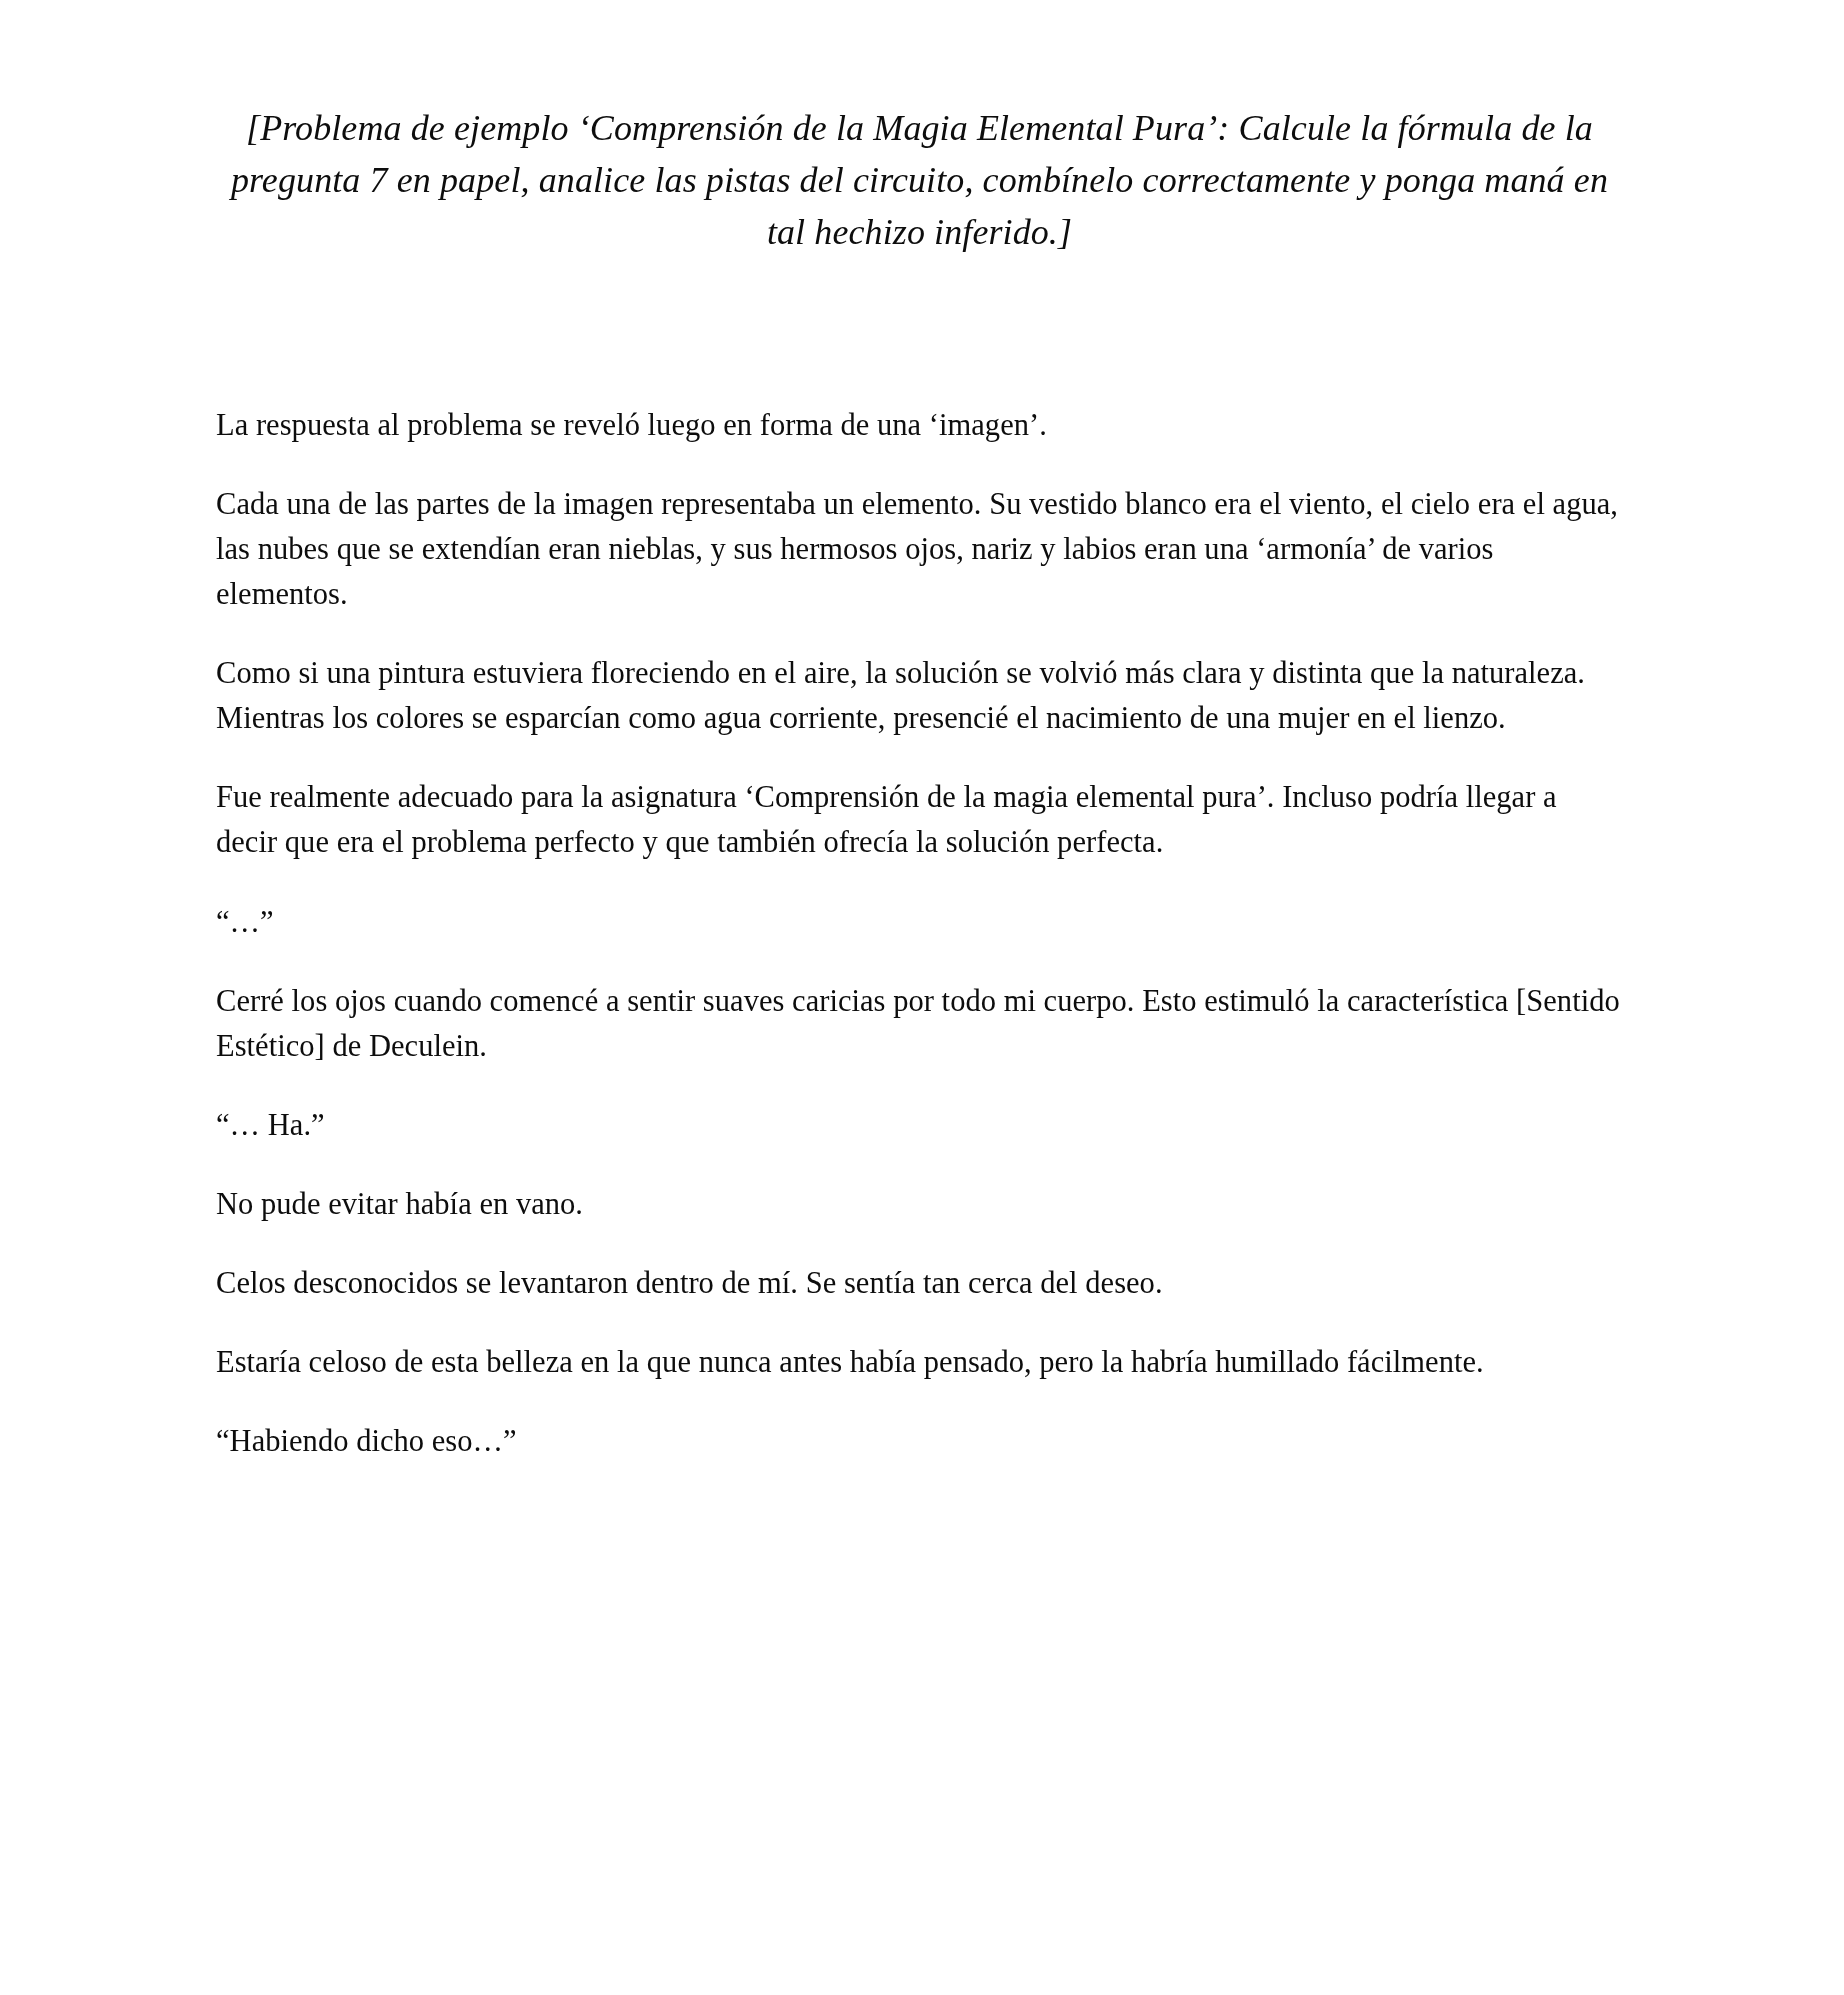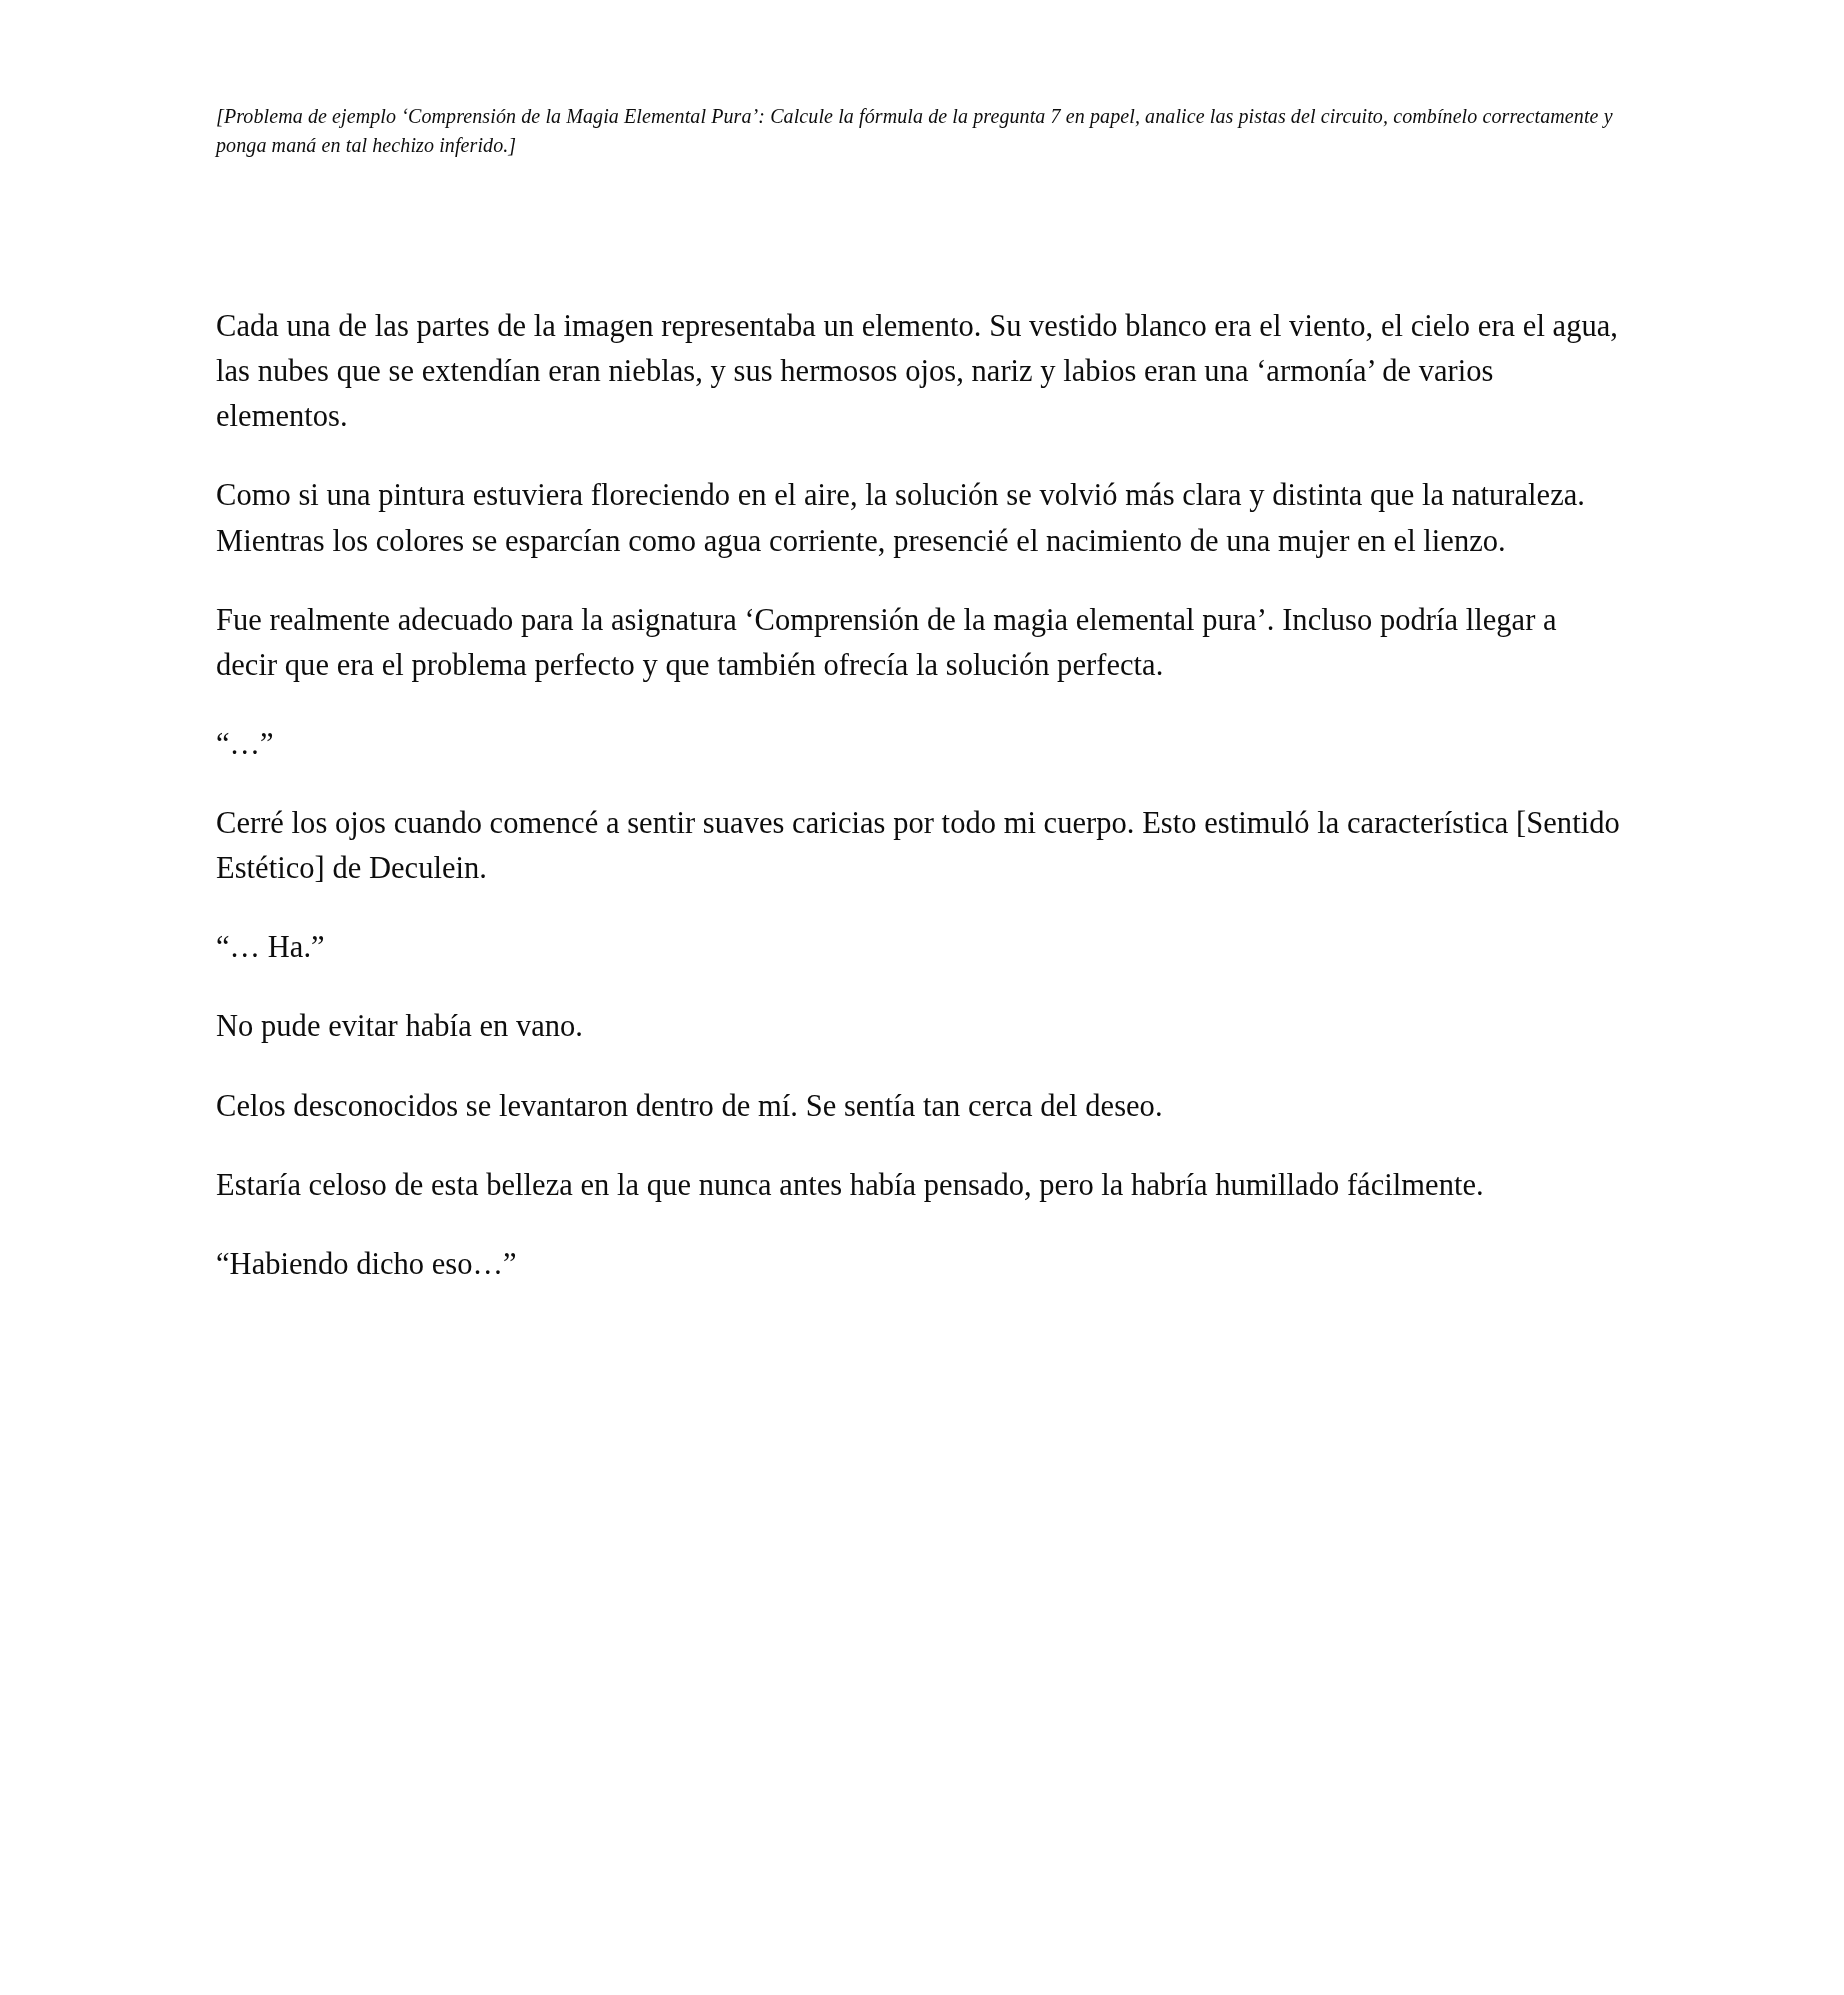--- a/index.html
+++ b/index.html
@@ -19,24 +19,25 @@
     width: 1844px;
     min-height: 1995px;
     padding: 102px 220px 51px 216px;
     background: #ffffff;
   }
   .content {
     max-width: 1407px;
   }
   .bracket-note {
     font-style: italic;
-    font-size: 20px;
+    font-size: 36px;
     line-height: 1.45;
     margin: 0 0 34px 0;
     letter-spacing: 0.1px;
+    text-align: center;
   }
   .spacer {
     height: 110px;
   }
   p.para {
     font-size: 30.5px;
     line-height: 1.48;
     margin: 0 0 34px 0;
     letter-spacing: 0.04px;
   }
@@ -47,20 +48,21 @@
 </head>
 <body>
 
 <div class="page">
   <div class="content">
 
     <p class="bracket-note">[Problema de ejemplo ‘Comprensión de la Magia Elemental Pura’: Calcule la fórmula de la pregunta 7 en papel, analice las pistas del circuito, combínelo correctamente y ponga maná en tal hechizo inferido.]</p>
 
     <div class="spacer"></div>
 
+    <p class="para">La respuesta al problema se reveló luego en forma de una ‘imagen’.</p>
     <p class="para">Cada una de las partes de la imagen representaba un elemento. Su vestido blanco era el viento, el cielo era el agua, las nubes que se extendían eran nieblas, y sus hermosos ojos, nariz y labios eran una ‘armonía’ de varios elementos.</p>
     <p class="para">Como si una pintura estuviera floreciendo en el aire, la solución se volvió más clara y distinta que la naturaleza. Mientras los colores se esparcían como agua corriente, presencié el nacimiento de una mujer en el lienzo.</p>
     <p class="para">Fue realmente adecuado para la asignatura ‘Comprensión de la magia elemental pura’. Incluso podría llegar a decir que era el problema perfecto y que también ofrecía la solución perfecta.</p>
     <p class="para">“…”</p>
     <p class="para">Cerré los ojos cuando comencé a sentir suaves caricias por todo mi cuerpo. Esto estimuló la característica [Sentido Estético] de Deculein.</p>
     <p class="para">“… Ha.”</p>
     <p class="para">No pude evitar había en vano.</p>
     <p class="para">Celos desconocidos se levantaron dentro de mí. Se sentía tan cerca del deseo.</p>
     <p class="para">Estaría celoso de esta belleza en la que nunca antes había pensado, pero la habría humillado fácilmente.</p>
     <p class="para">“Habiendo dicho eso…”</p>

